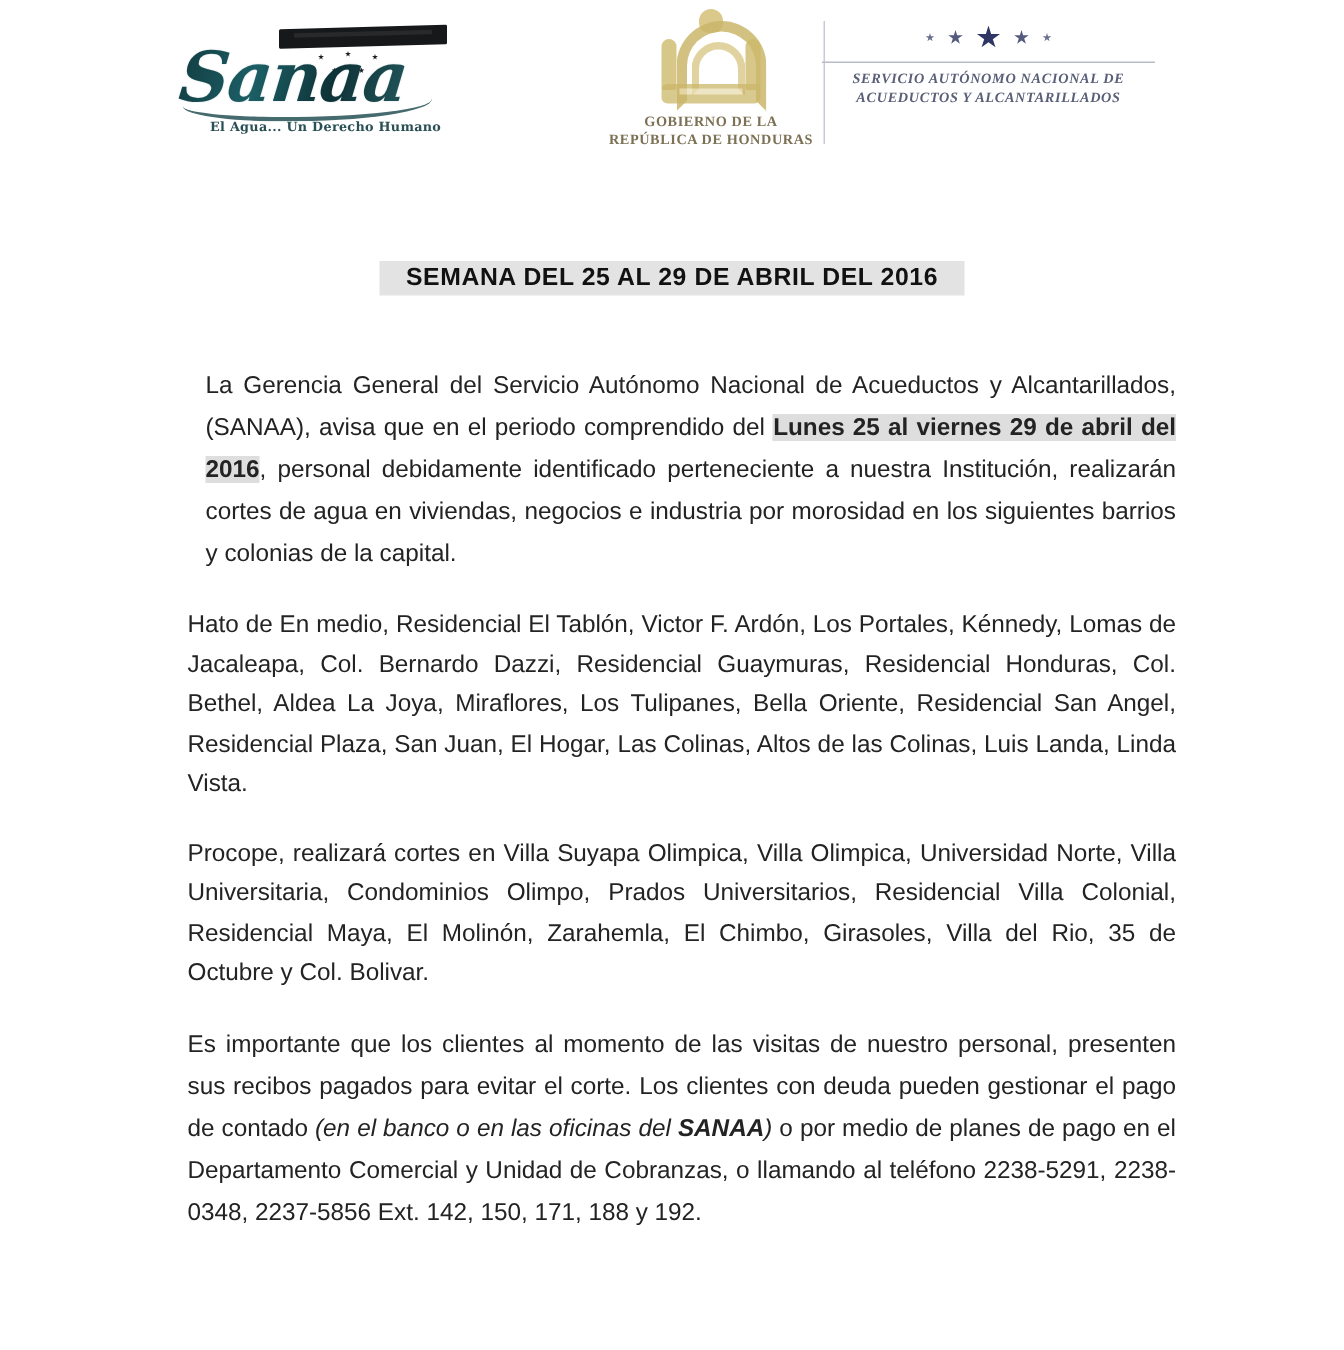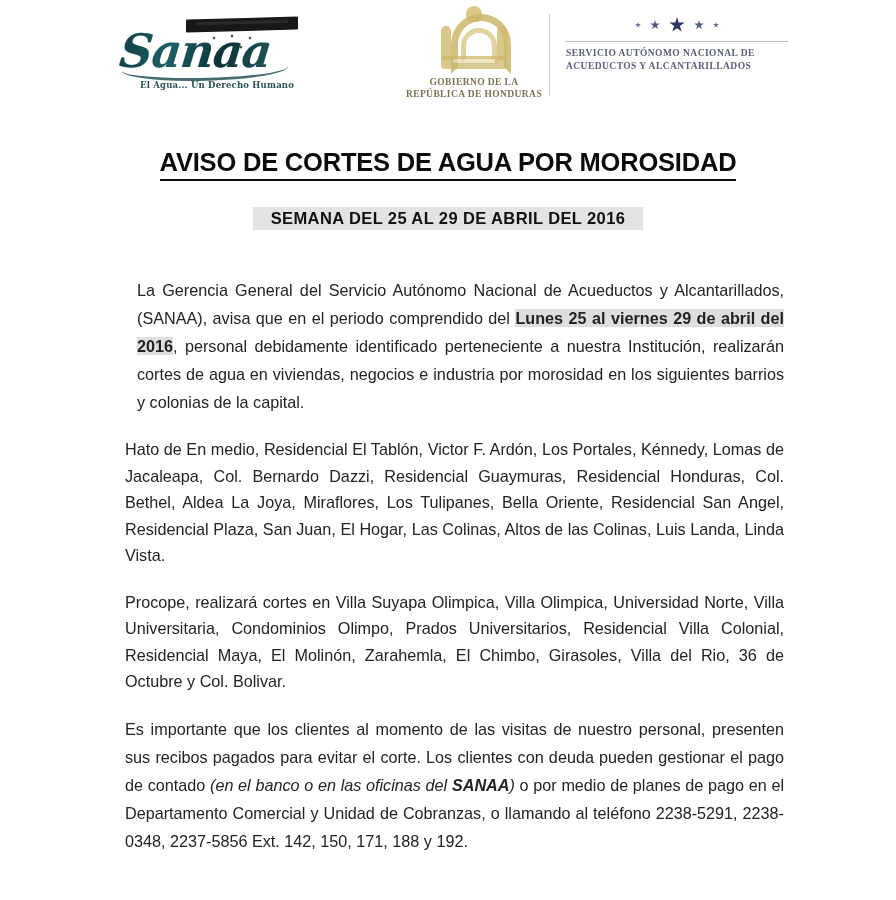--- a/index.html
+++ b/index.html
@@ -213,23 +213,25 @@
     left: 549px;
     top: 14px;
     width: 1px;
     height: 82px;
     background: #c9cbd4;
   }
 
   
   .logo-right {
     position: absolute;
-    left: 566px;
+    left: 548px;
     top: 14px;
     width: 222px;
+    text-align: center;
+    font-style: italic;
   }
   .logo-right .stars {
     position: relative;
     height: 22px;
     display: flex;
     align-items: center;
     justify-content: center;
     gap: 9px;
   }
   .logo-right .stars span {
@@ -350,33 +352,32 @@
     </div>
     <div class="rule"></div>
     <div class="org-text">
       <div>Servicio Autónomo Nacional de</div>
       <div>Acueductos y Alcantarillados</div>
     </div>
   </div>
 </div>
 
 <div class="title-block">
-  <div class="doc-title">AVISO DE CORTES DE AGUA POR MOROSIDAD</div>
   <div>
     <div class="doc-subtitle">SEMANA DEL 25 AL 29 DE ABRIL DEL 2016</div>
   </div>
 </div>
 
 <div class="content">
 
   <p class="tight">
     <span>La Gerencia General del Servicio Autónomo Nacional de Acueductos y Alcantarillados, (SANAA), avisa que en el periodo comprendido del </span><span class="hl">Lunes 25 al viernes 29 de abril del 2016</span><span>, personal debidamente identificado perteneciente a nuestra Institución, realizarán cortes de agua en viviendas, negocios e industria por morosidad en los siguientes barrios y colonias de la capital.</span>
   </p>
 
   <p class="bold">Hato de En medio, Residencial El Tablón, Victor F. Ardón, Los Portales, Kénnedy, Lomas de Jacaleapa, Col. Bernardo Dazzi, Residencial Guaymuras, Residencial Honduras, Col. Bethel, Aldea La Joya, Miraflores, Los Tulipanes, Bella Oriente, Residencial San Angel, Residencial Plaza, San Juan, El Hogar, Las Colinas, Altos de las Colinas, Luis Landa, Linda Vista.</p>
 
-  <p class="bold">Procope, realizará cortes en Villa Suyapa Olimpica, Villa Olimpica, Universidad Norte, Villa Universitaria, Condominios Olimpo, Prados Universitarios, Residencial Villa Colonial, Residencial Maya, El Molinón, Zarahemla, El Chimbo, Girasoles, Villa del Rio, 36 de Octubre y Col. Bolivar.</p>
+  <p class="bold">Procope, realizará cortes en Villa Suyapa Olimpica, Villa Olimpica, Universidad Norte, Villa Universitaria, Condominios Olimpo, Prados Universitarios, Residencial Villa Colonial, Residencial Maya, El Molinón, Zarahemla, El Chimbo, Girasoles, Villa del Rio, 35 de Octubre y Col. Bolivar.</p>
 
   <p>
     <span>Es importante que los clientes al momento de las visitas de nuestro personal, presenten sus recibos pagados para evitar el corte.  Los clientes con deuda pueden gestionar el pago de contado </span><span class="ital">(en el banco o en las oficinas del </span><span class="ital-bold">SANAA</span><span class="ital">)</span><span> o por medio de planes de pago en el Departamento Comercial y Unidad de Cobranzas, o llamando al teléfono 2238-5291, 2238-0348, 2237-5856 Ext. 142, 150, 171, 188 y 192.</span>
   </p>
 
 </div>
 
 </body></html>

